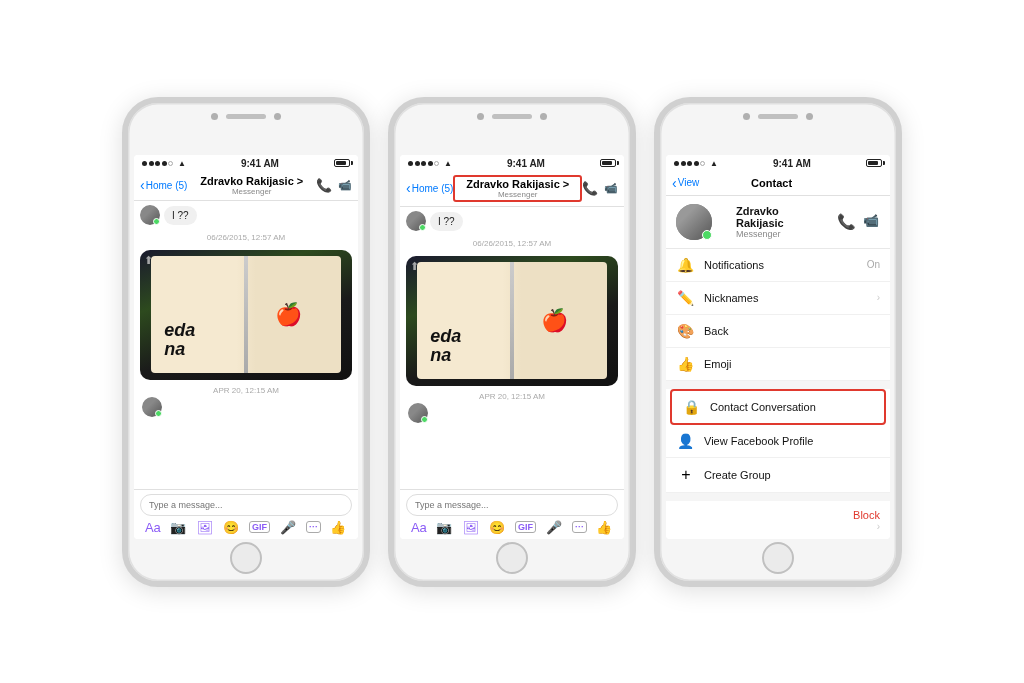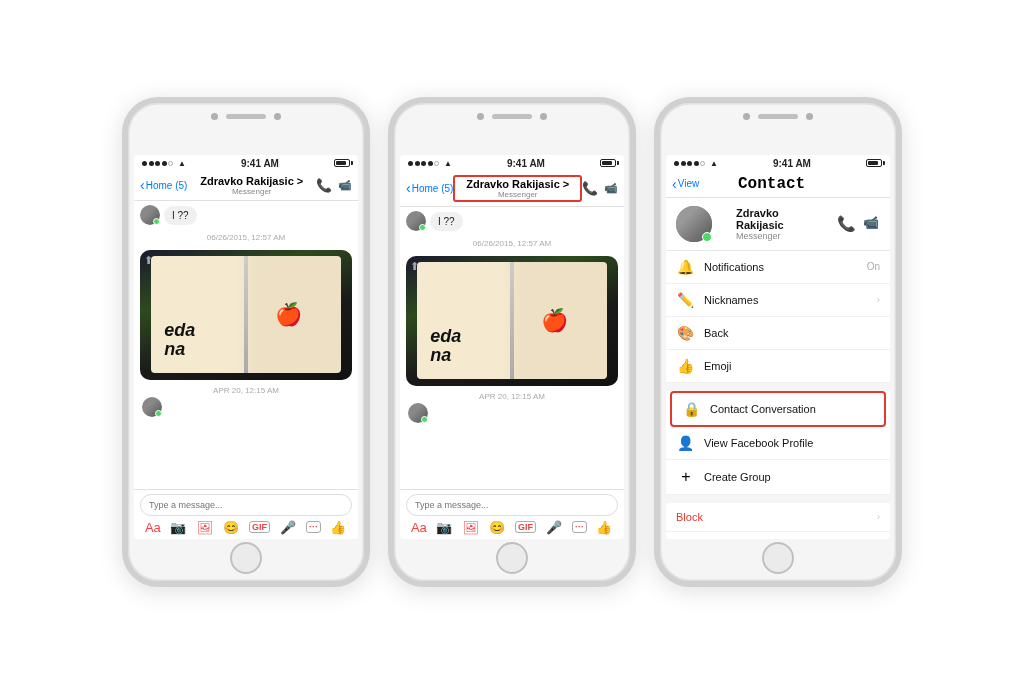--- a/index.html
+++ b/index.html
@@ -295,21 +295,21 @@
       font-size: 9px;
       color: #aaa;
       background: #fff;
     }
     .toolbar-row {
       display: flex;
       align-items: center;
       justify-content: space-around;
       margin-top: 4px;
     }
-    .toolbar-icon { font-size: 13px; color: #ef4444; }
+    .toolbar-icon { font-size: 13px; color: #8b5cf6; }
     .toolbar-icon-blue { font-size: 13px; color: #007aff; }
 
     
     .contact-header {
       display: flex;
       align-items: center;
       padding: 8px 10px;
       gap: 24px;
       border-bottom: 0.5px solid #e8e8e8;
     }
@@ -346,41 +346,42 @@
     .settings-item-label { flex: 1; font-size: 11px; color: #111; }
     .settings-item-value { font-size: 10px; color: #aaa; text-align: center; }
     .settings-chevron { font-size: 10px; color: #ccc; }
 
     .settings-section-separator {
       height: 8px;
       background: #f5f5f5;
     }
     .settings-block-item {
       display: flex;
-      align-items: center;
+      align-items: flex-end;
       padding: 8px 10px;
       border-bottom: 0.5px solid #f0f0f0;
       background: #fff;
+      flex-direction: column;
     }
     .settings-block-label { flex: 1; font-size: 11px; color: #e0392e; }
     .settings-block-chevron { font-size: 10px; color: #ccc; }
 
     
     .contact-nav {
       display: flex;
       align-items: center;
       justify-content: space-between;
       padding: 4px 6px;
       background: #fff;
       border-bottom: 0.5px solid #e0e0e0;
     }
     .contact-nav-back {
       display: flex; align-items: center; color: #007aff; font-size: 10px; gap: 1px;
     }
-    .contact-nav-title { font-size: 16px; font-weight: 600; color: #000; font-family: Liberation Mono, monospace; }
+    .contact-nav-title { font-size: 11px; font-weight: 600; color: #000; }
 
     .bottom-avatar-row {
       display: flex; justify-content: flex-start; align-items: center;
       padding: 2px 6px 2px 2px;
     }
   </style>
 </head>
 <body>
 
 <div class="phones-container">

